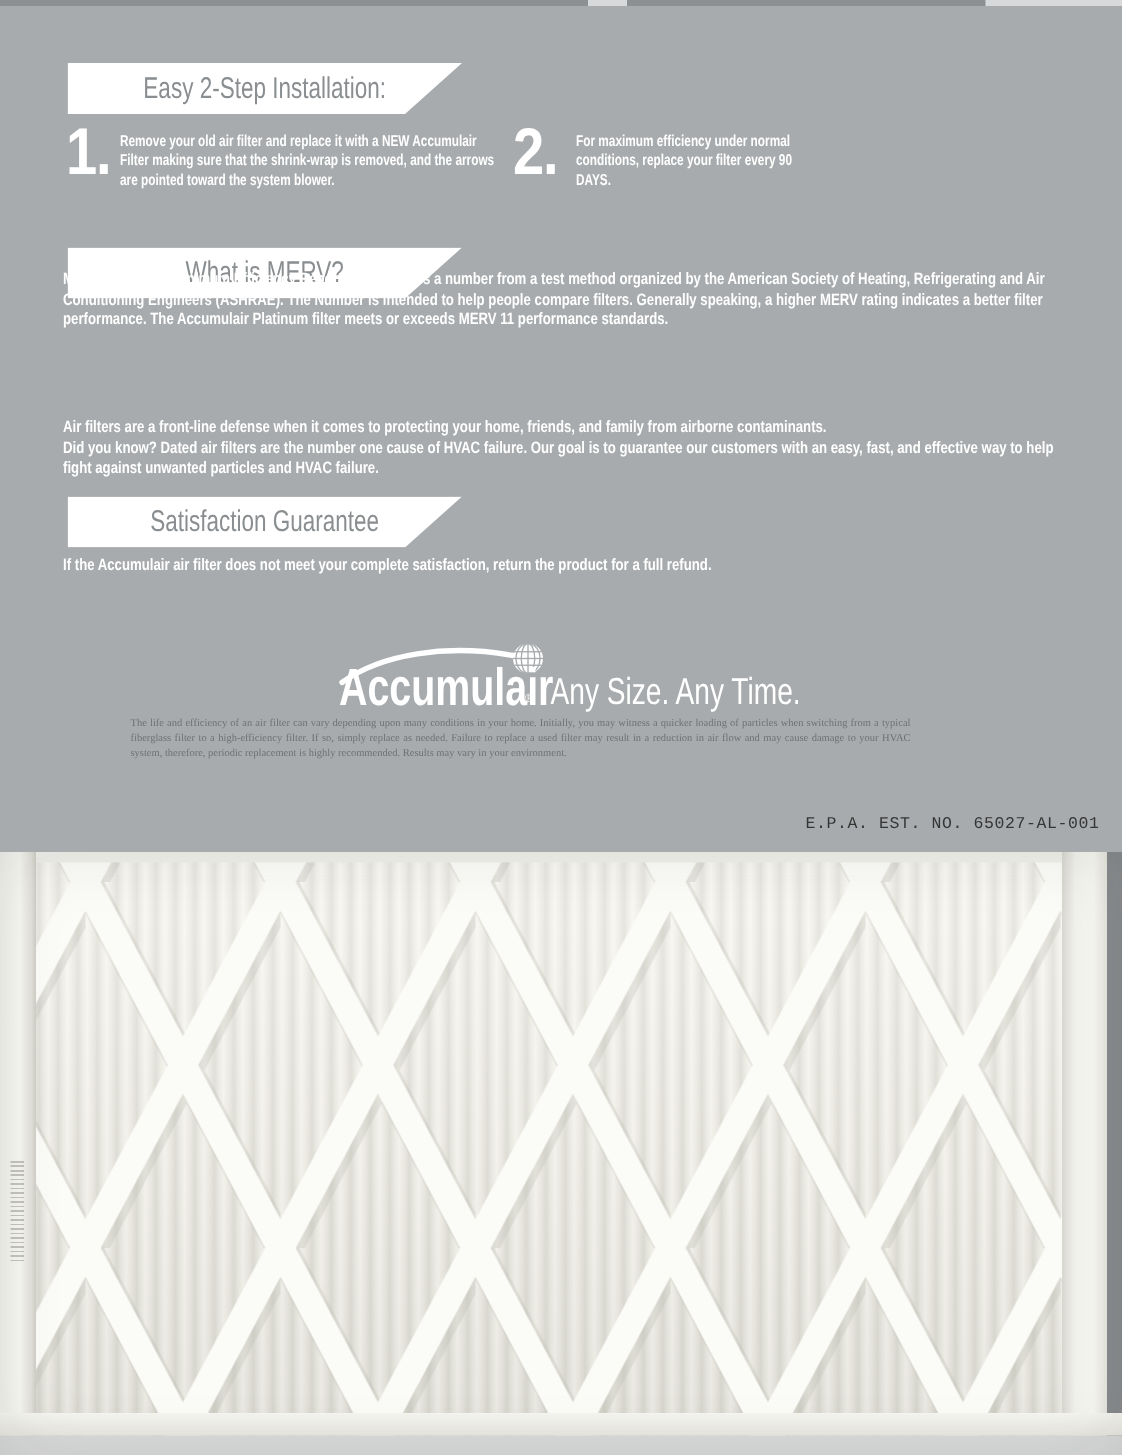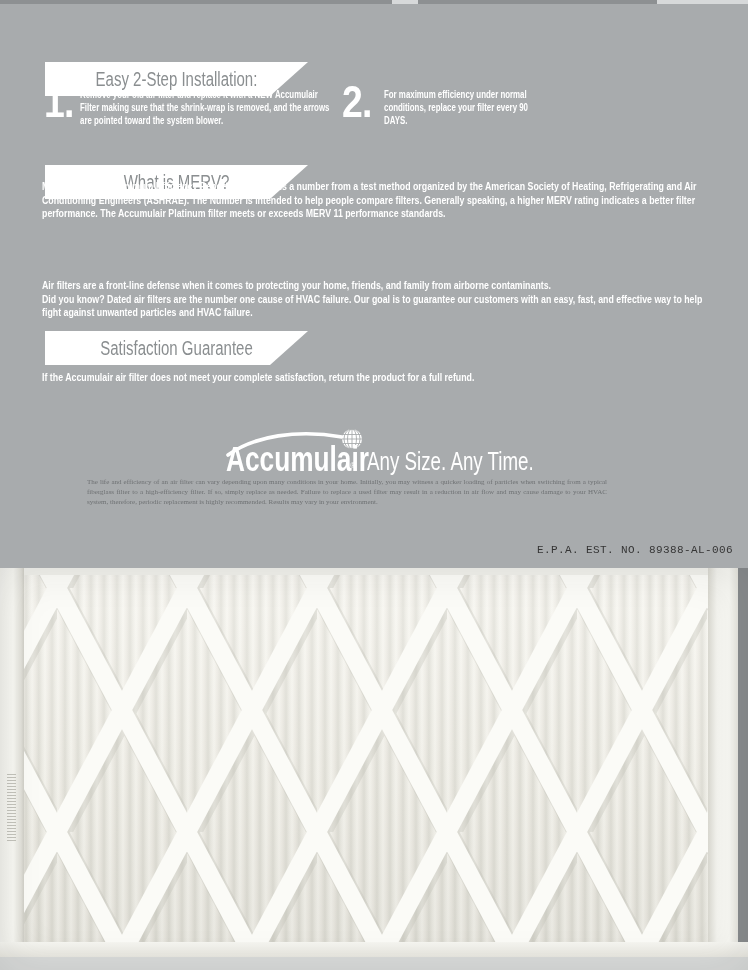--- a/index.html
+++ b/index.html
@@ -17,21 +17,21 @@
 
   .banner{
     position:absolute;left:45px;width:263px;height:34px;background:#ffffff;
     clip-path:polygon(0 0,100% 0,calc(100% - 38px) 100%,0 100%);
   }
   .banner-title{
     position:absolute;left:0;top:0;width:133.3%;height:34px;line-height:34px;
     text-align:center;font-size:20px;color:#8a8e90;
     transform:scaleX(0.75);transform-origin:0 0;white-space:nowrap;
   }
-  .b1{top:42px;margin-top:20px;} .b2{top:138px;margin-top:27px;} .b3{top:238px;} .b4{top:331px;text-decoration:underline;}
+  .b1{top:42px;} .b2{top:138px;margin-top:27px;} .b3{top:238px;} .b4{top:331px;text-decoration:underline;}
 
   .copy{
     position:absolute;color:#ffffff;font-weight:700;font-size:11px;line-height:13.5px;
     transform:scaleX(0.8);transform-origin:0 0;
   }
   .step-num{
     position:absolute;color:#ffffff;font-weight:700;font-size:44px;line-height:44px;
     transform:scaleX(0.85);transform-origin:0 0;letter-spacing:-1px;
   }
   .step-copy{
@@ -140,21 +140,21 @@
         <ellipse rx="4.5" ry="10"></ellipse>
         <ellipse rx="8" ry="10"></ellipse>
       </g>
     </g>
   </svg>
   <div class="brand">Accumulair</div>
   <div class="brand-reg">®</div>
   <div class="tagline">Any Size. Any Time.</div>
 
   <div class="fine-print">The life and efficiency of an air filter can vary depending upon many conditions in your home. Initially, you may witness a quicker loading of particles when switching from a typical fiberglass filter to a high-efficiency filter. If so, simply replace as needed. Failure to replace a used filter may result in a reduction in air flow and may cause damage to your HVAC system, therefore, periodic replacement is highly recommended. Results may vary in your environment.</div>
-  <div class="epa">E.P.A. EST. NO. 89388-AL-006</div>
+  <div class="epa">E.P.A. EST. NO. 65027-AL-001</div>
 </div>
 
 <div class="photo">
   <div class="pleats"></div>
   <svg class="lattice" width="748" height="402" viewBox="0 0 748 402">
     <defs>
       <pattern id="lat" width="130" height="244" patternUnits="userSpaceOnUse" patternTransform="translate(-73,20)">
         <g stroke="#b9b8ae" stroke-width="21" opacity="0.30" transform="translate(2.5,3.5)">
           <line x1="0" y1="0" x2="130" y2="244"></line>
           <line x1="130" y1="0" x2="0" y2="244"></line>

